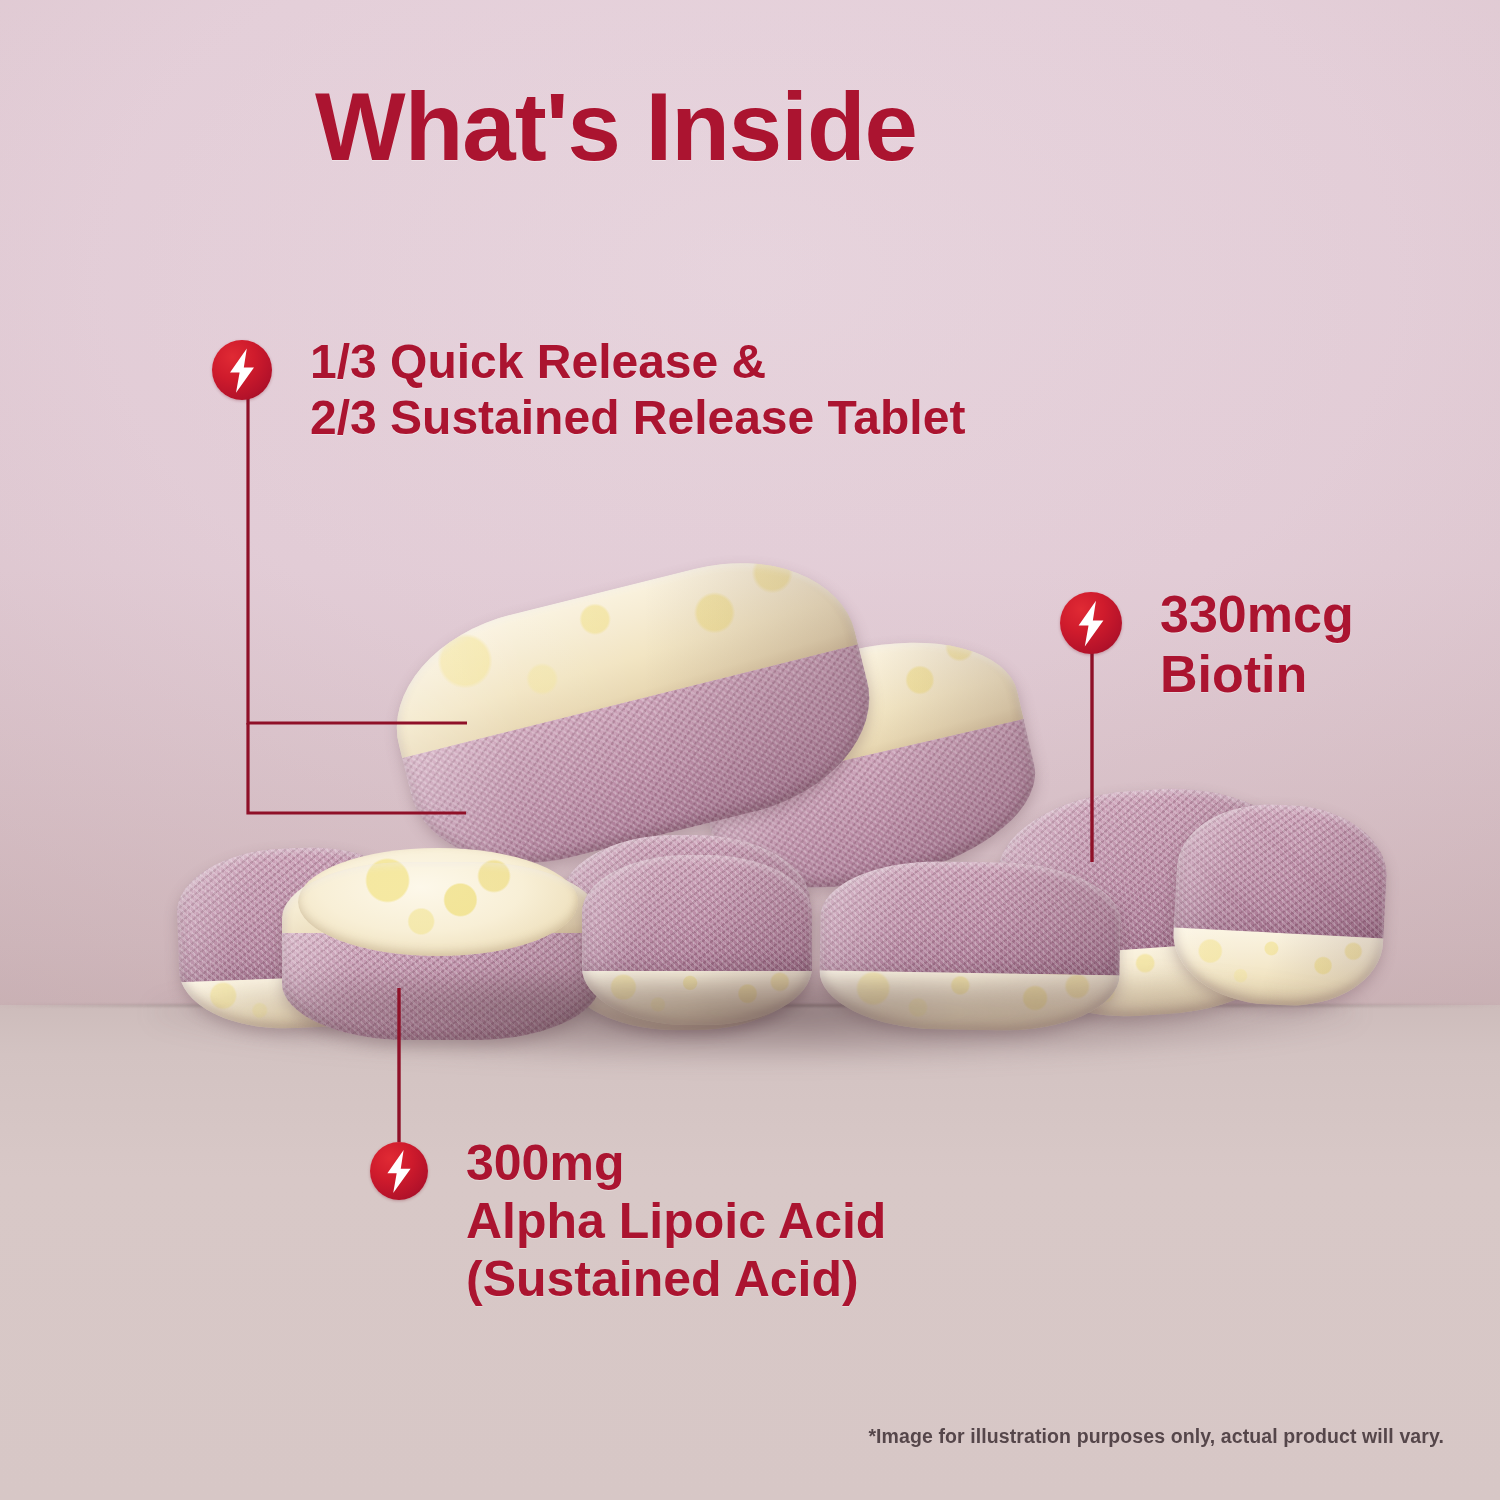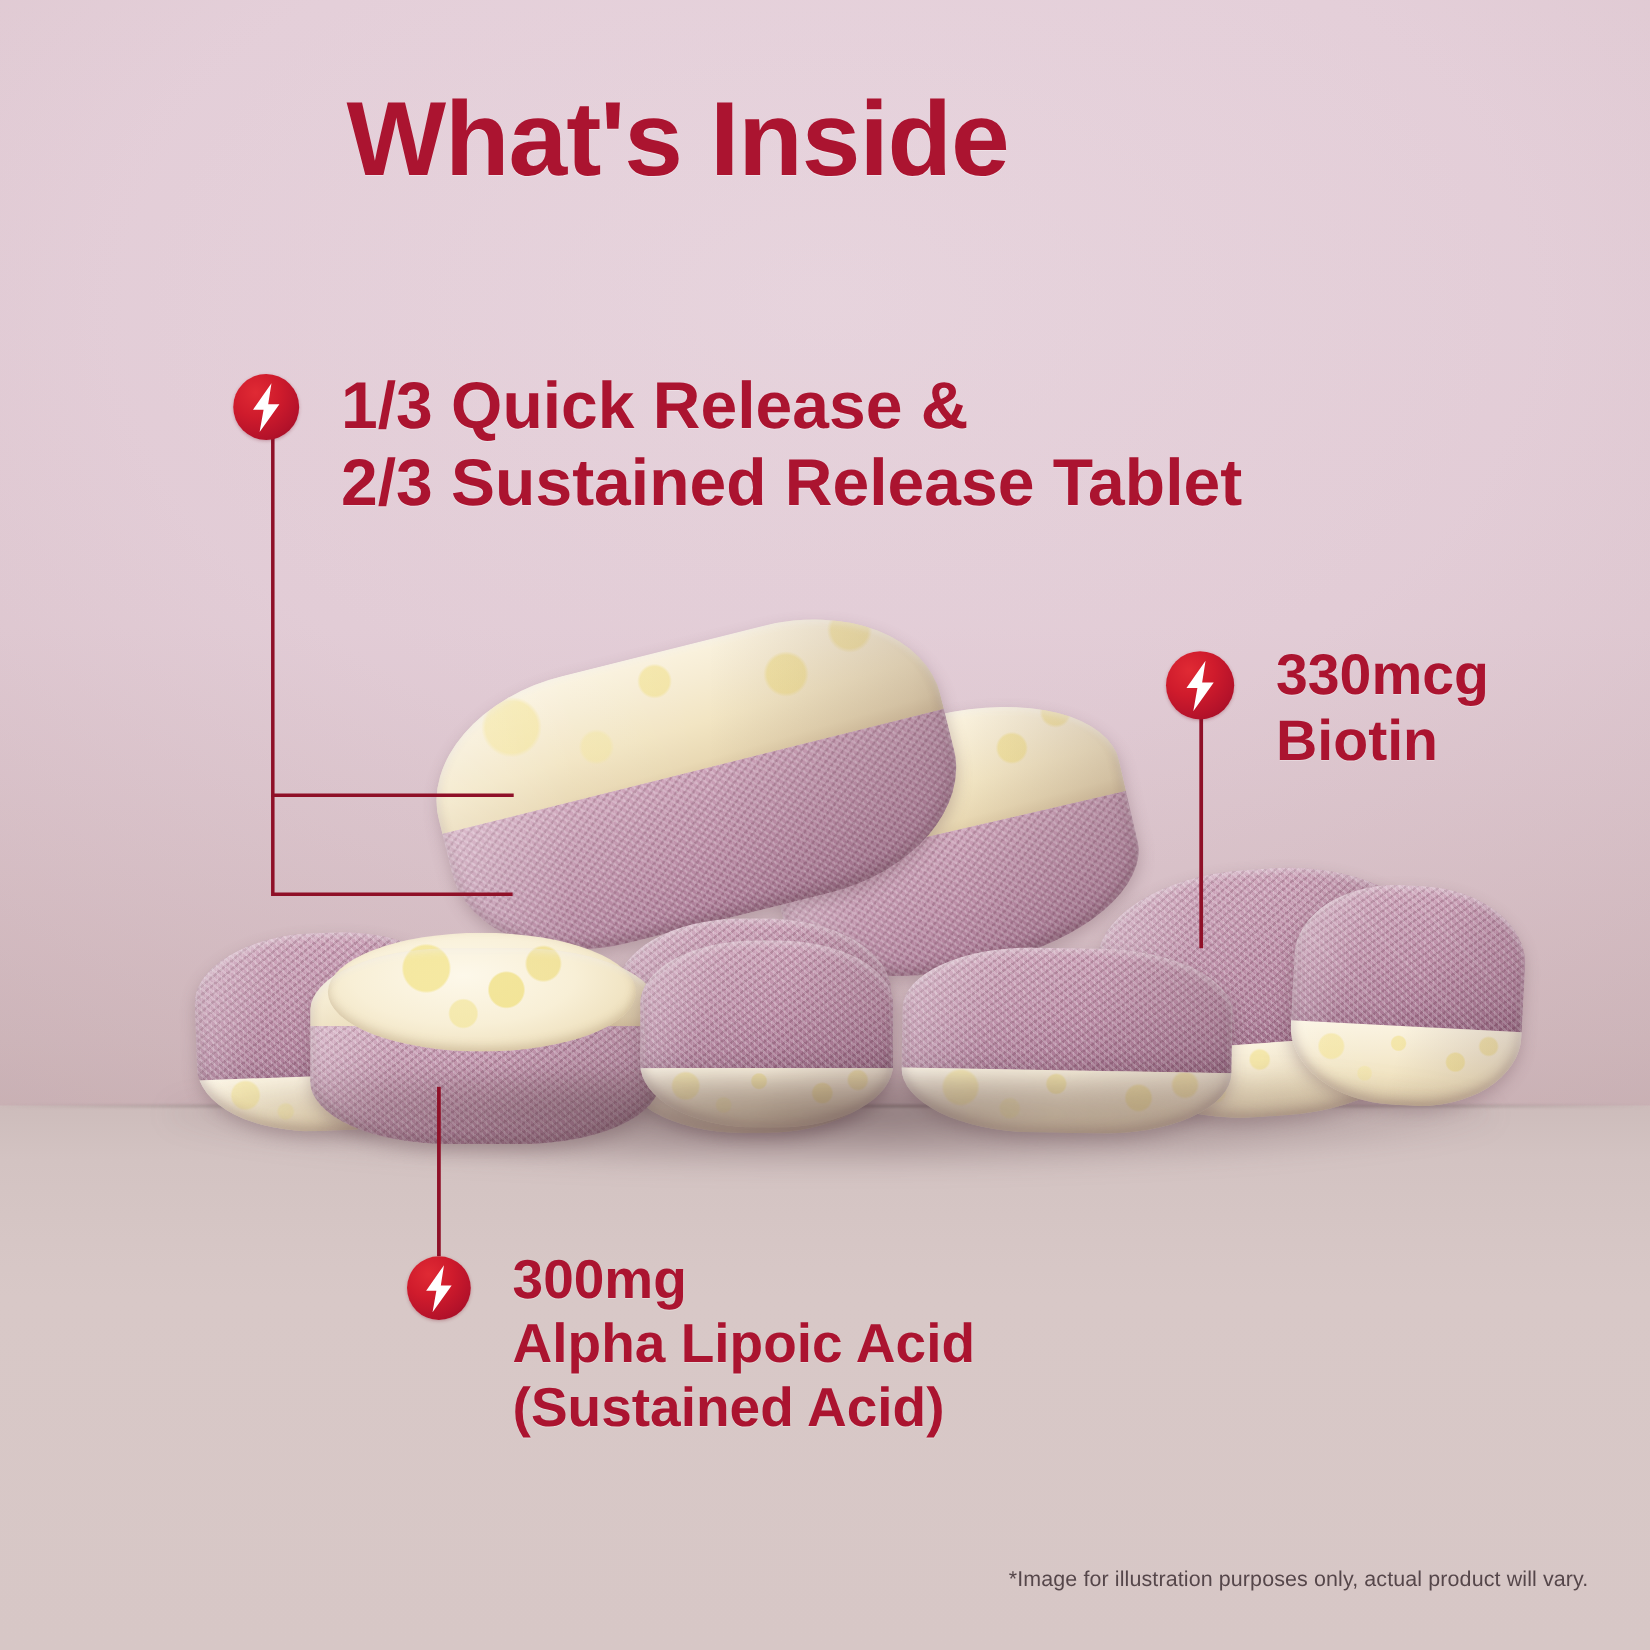--- a/index.html
+++ b/index.html
@@ -53,39 +53,39 @@
   .bolt-icon {
     position:absolute; border-radius:50%;
     background:radial-gradient(circle at 34% 28%, #e02a34 0%, #cf1b2c 38%, #b4122a 72%, #8f0c22 100%);
     box-shadow:0 1px 3px rgba(120,20,40,.30);
   }
   .bolt-icon svg { position:absolute; inset:0; width:100%; height:100%; }
 
   
   #c1 { top:334px; left:212px; }
   #c1 .bolt-icon { width:60px; height:60px; top:6px; left:0; }
-  #c1 .txt { position:absolute; left:98px; top:0px; font-size:60px; width:960px; }
+  #c1 .txt { position:absolute; left:98px; top:0px; font-size:48px; width:960px; }
 
   
   #c2 { top:586px; left:1060px; }
   #c2 .bolt-icon { width:62px; height:62px; top:6px; left:0; }
   #c2 .txt { position:absolute; left:100px; top:-2px; font-size:52px; width:420px; }
 
   
   #c3 { top:1134px; left:370px; }
   #c3 .bolt-icon { width:58px; height:58px; top:8px; left:0; }
   #c3 .txt { position:absolute; left:96px; top:0px; font-size:50px; width:700px; }
 
   
   #leaders { position:absolute; inset:0; pointer-events:none; }
 
   
   #disclaimer {
     position:absolute; top:1425px; right:56px;
-    font-size:19.5px; font-weight:400; color:#4b3c40;
+    font-size:19.5px; font-weight:700; color:#4b3c40;
     letter-spacing:.1px;
     opacity:.92;
   }
 
   
   #pile { position:absolute; left:0; top:0; width:1500px; height:1500px; }
   .tab { position:absolute; }
 
   .tabbody {
     position:absolute; inset:0;

